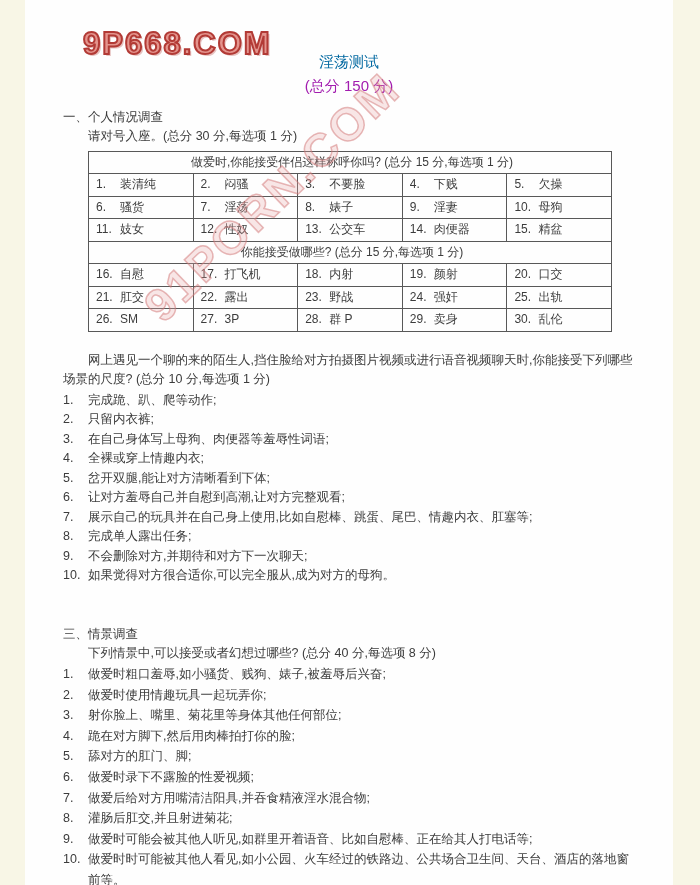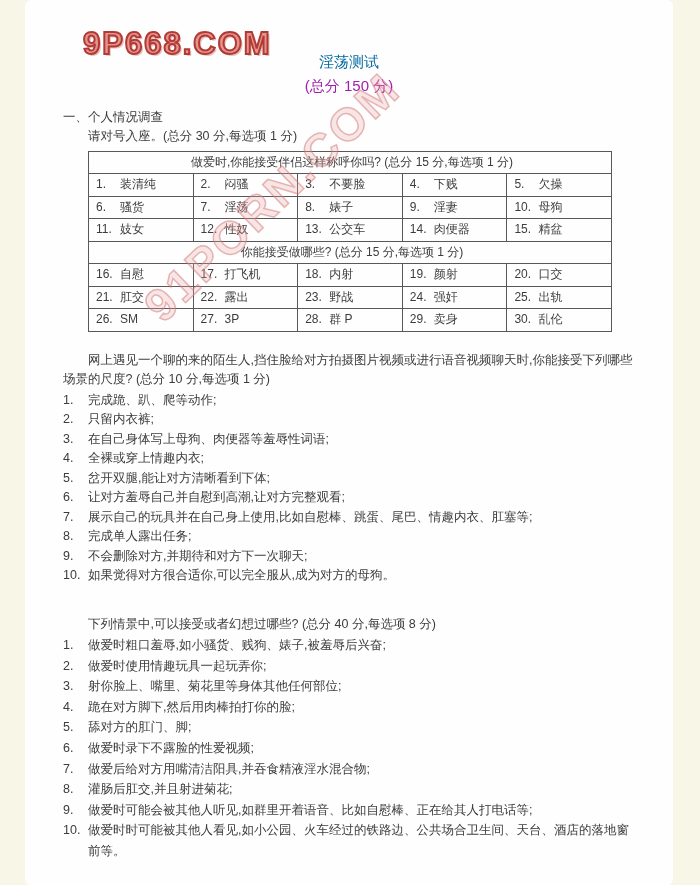--- a/index.html
+++ b/index.html
@@ -9,21 +9,20 @@
     font-family:"Liberation Sans", sans-serif;
     color:#3c3c3c;
     position:relative;
     overflow:hidden;
   }
   .document{
     position:absolute;left:25px;top:0;
     width:648px;height:885px;
     background:#fefefe;
     box-sizing:border-box;
-    border-radius:6px;
   }
   .logo{
     position:absolute;left:58px;top:26px;
     font-size:31px;font-weight:800;letter-spacing:2px;
     color:#e4948d;
     -webkit-text-stroke:2px #b23a35;
     text-shadow:2px 2px 0 rgba(178,58,53,0.30);
     white-space:nowrap;
   }
   .watermark{
@@ -176,20 +175,21 @@
         </div>
         <div class="num-item">
           <span class="n">10.</span>
           <span class="t">如果觉得对方很合适你,可以完全服从,成为对方的母狗。</span>
         </div>
       </div>
 
     <div class="gap-lg"></div>
     <div class="gap-md"></div>
 
+    <div class="sec-heading">三、情景调查</div>
     <div class="sec-intro">下列情景中,可以接受或者幻想过哪些? (总分 40 分,每选项 8 分)</div>
     <div class="num-list wide" id="list-3">
         <div class="num-item">
           <span class="n">1.</span>
           <span class="t">做爱时粗口羞辱,如小骚货、贱狗、婊子,被羞辱后兴奋;</span>
         </div>
         <div class="num-item">
           <span class="n">2.</span>
           <span class="t">做爱时使用情趣玩具一起玩弄你;</span>
         </div>

